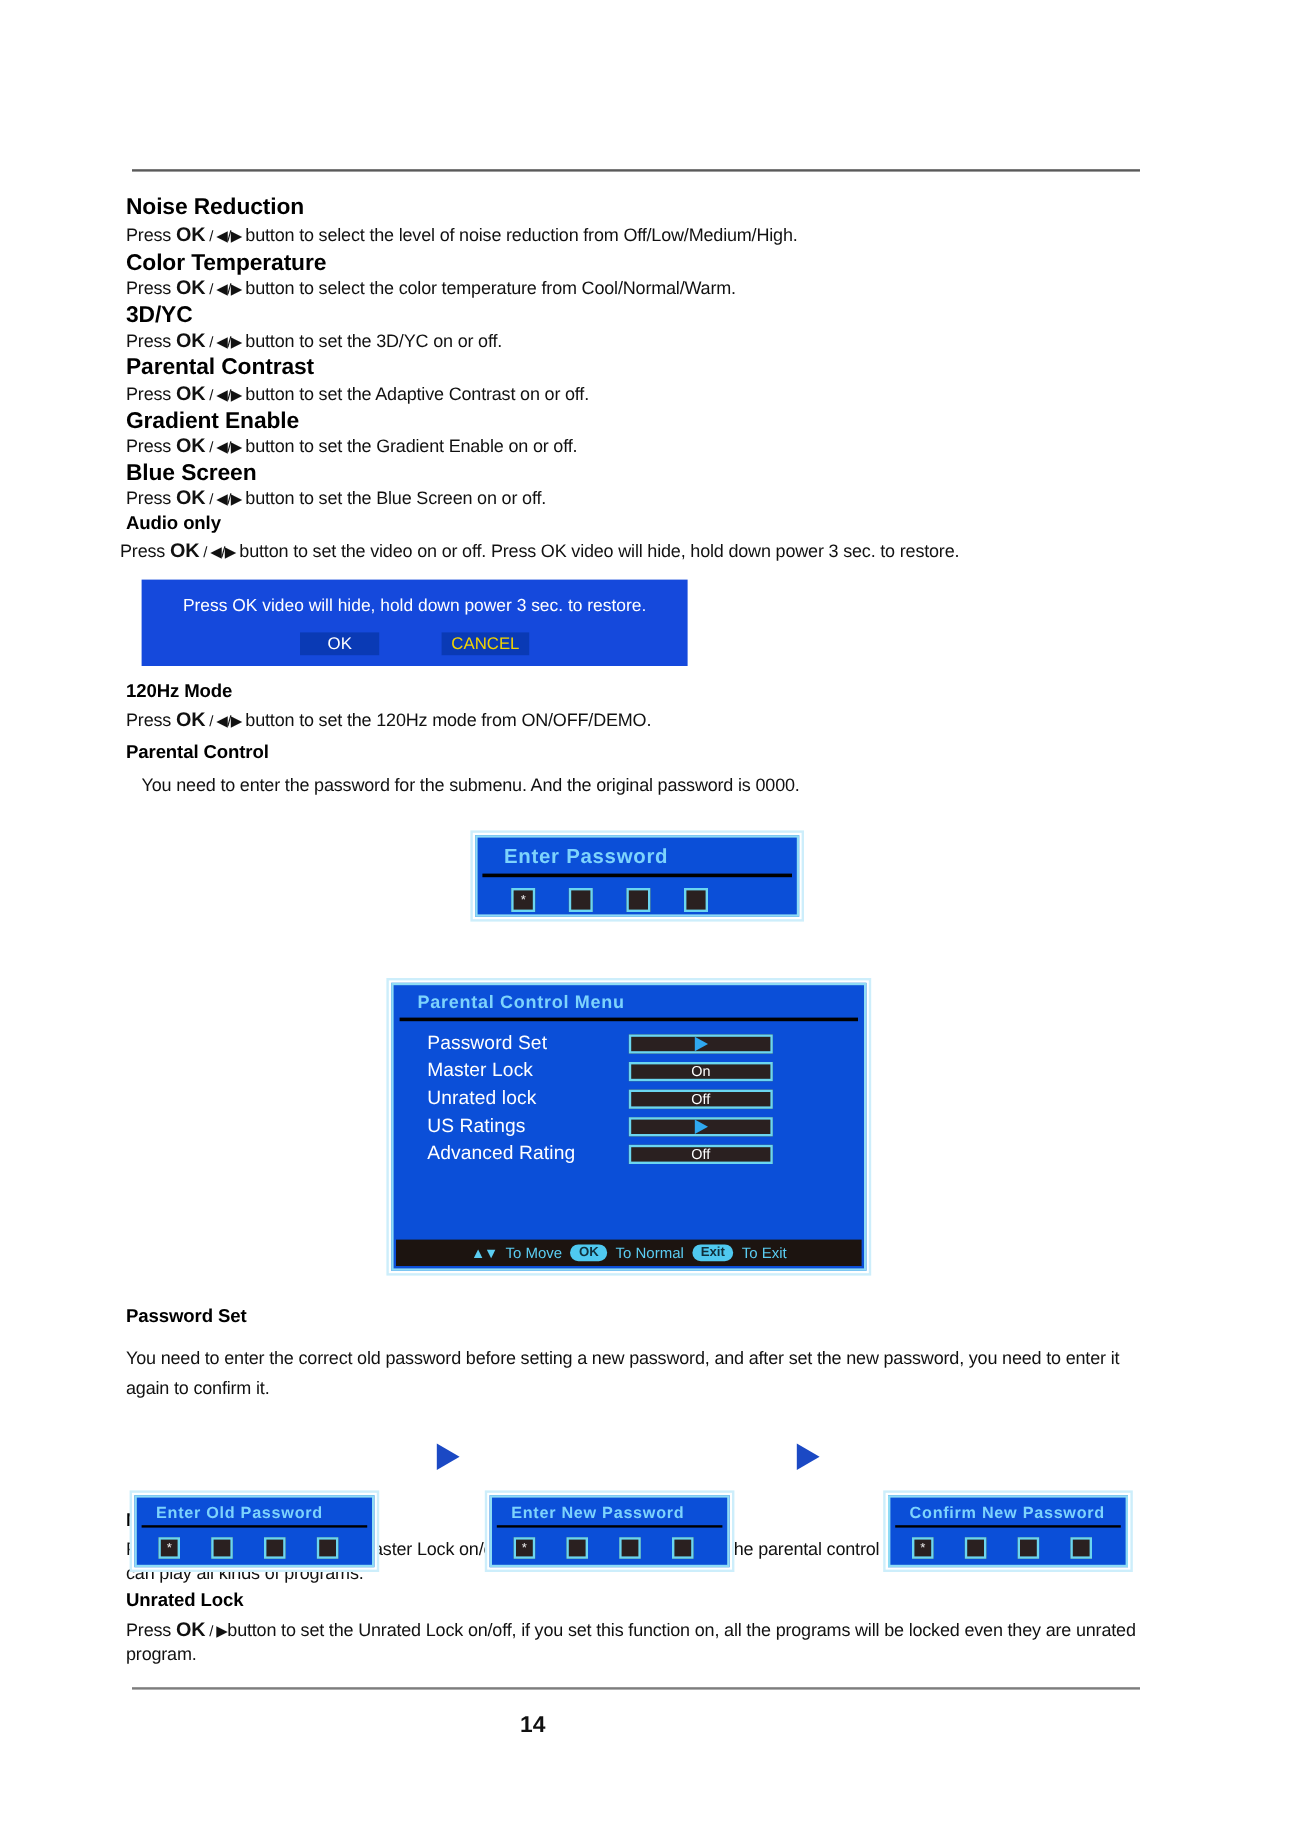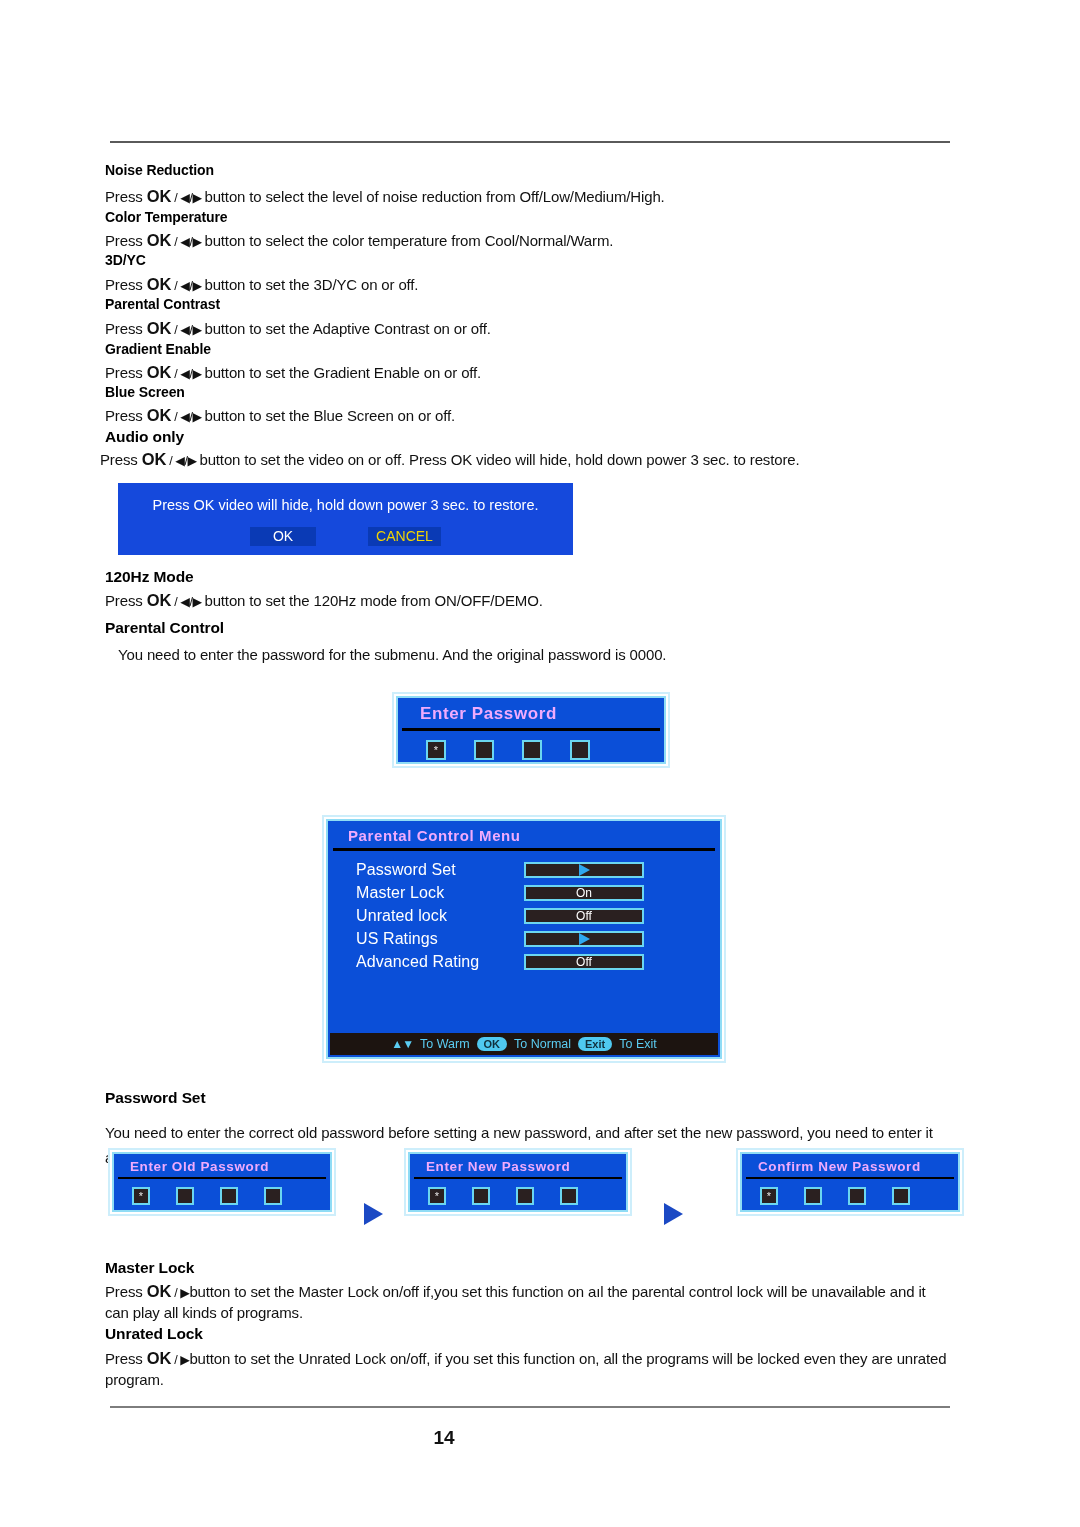--- a/index.html
+++ b/index.html
@@ -33,21 +33,21 @@
   .page-number {
     position: absolute; left: 0; top: 1427px; width: 888px;
     text-align: center; font-size: 19px; font-weight: bold;
     font-family: "Liberation Sans", sans-serif; color: #111;
   }
 
   
   .body { position: absolute; left: 0; top: 0; width: 1080px; }
   .sec-head {
     position: absolute; left: 105px;
-    font-size: 14px; font-weight: bold; color: #000;
+    font-size: 19px; font-weight: bold; color: #000;
     letter-spacing: -0.1px; white-space: nowrap;
   }
   .sec-head.big { font-size: 15.5px; }
   .para {
     position: absolute; left: 105px; width: 850px;
     font-size: 15px; color: #111; line-height: 19px;
     letter-spacing: -0.15px;
   }
   .para.indent { left: 118px; }
   .para.narrow { width: 845px; }
@@ -80,21 +80,21 @@
   .dlg-btn.cancel { color: #f2d400; }
 
   
   .osd {
     position: absolute;
     background: #0b4fd8;
     border: 2px solid #8fdcf5;
     box-shadow: 0 0 0 2px #ffffff, 0 0 0 4px #cdeefb;
   }
   .osd-title {
-    color: #f0abfc; font-weight: bold;
+    color: #7dd3fc; font-weight: bold;
     font-family: "Liberation Sans", sans-serif;
     letter-spacing: .6px;
   }
   .osd-divider { background: #000000; height: 3px; }
   .pw-row { display: flex; }
   .pw-cell {
     background: #2a2020; border: 2px solid #6bd6f0;
     display: flex; align-items: center; justify-content: center;
     color: #e8e8e8; font-size: 11px; line-height: 1;
   }
@@ -143,21 +143,21 @@
     gap: 7px; color: #5bcdf2; font-size: 12.5px;
   }
   .foot-badge {
     background: #4fc9f0; color: #10303c; font-weight: bold;
     border-radius: 8px; padding: 1px 7px; font-size: 11px;
   }
   .updown { color: #5bcdf2; font-size: 12px; letter-spacing: -1px; }
 
   
   .pwbox {
-    position: absolute; top: 1152px; width: 220px; height: 60px;
+    position: absolute; top: 1246px; width: 200px; height: 60px;
   }
   .pwbox .osd-title { font-size: 13.5px; padding: 5px 0 0 16px; }
   .pwbox .osd-divider { margin: 3px 4px 0 4px; height: 2px; }
   .pwbox .pw-row { padding: 8px 0 0 18px; gap: 26px; }
   .pwbox .pw-cell { width: 18px; height: 18px; }
   #pw-old { left: 112px; }
   #pw-new { left: 408px; }
   #pw-confirm { left: 712px; margin-left: 28px; }
   .flow-arrow {
     position: absolute; top: 1203px;
@@ -265,21 +265,21 @@
 
 
       <div class="menu-row">
         <div class="menu-label">Advanced Rating</div>
         <div class="menu-value">Off</div>
       </div>
     </div>
 
     <div class="menu-foot">
       <span class="updown">▲▼</span>
-      <span>To Warm</span>
+      <span>To Move</span>
       <span class="foot-badge">OK</span>
       <span>To Normal</span>
       <span class="foot-badge">Exit</span>
       <span>To Exit</span>
     </div>
   </div>
 
   <div class="osd pwbox" id="pw-old">
     <div class="osd-title">Enter Old Password</div>
     <div class="osd-divider"></div>

